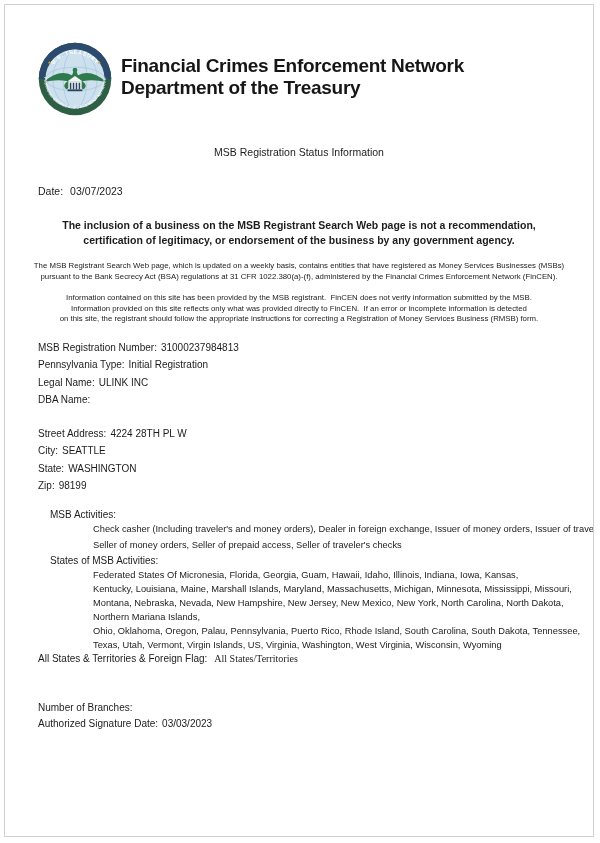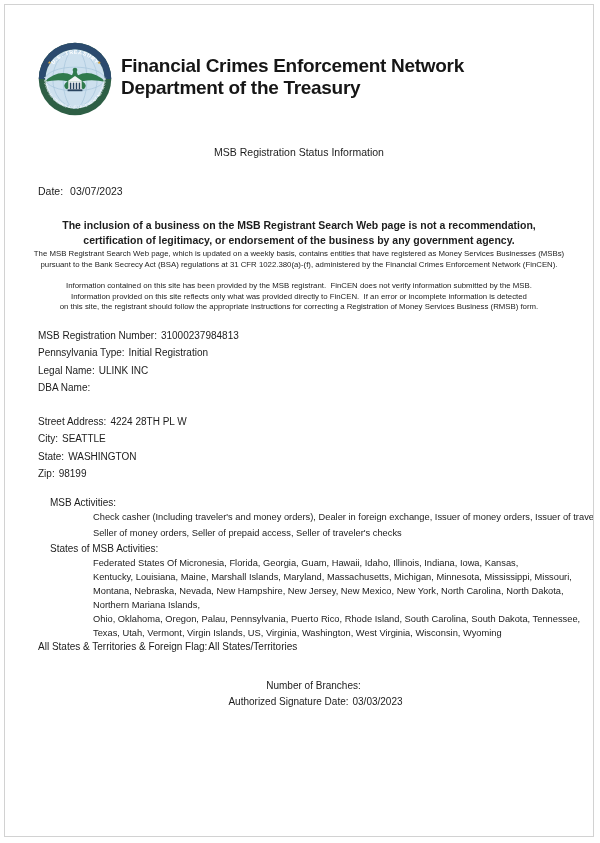--- a/index.html
+++ b/index.html
@@ -19,37 +19,37 @@
     font-size: 19px; font-weight: bold; color: #161616;
     line-height: 21.5px; letter-spacing: -0.3px; white-space: pre;
   }
   .doc-title { margin-top: 30px; text-align: center; font-size: 10.5px; white-space: pre; }
   .date-line { margin: 27px 0 0 33px; font-size: 10.5px; }
   .date-line .val { margin-left: 7px; }
   .notice { margin-top: 21px; text-align: center; font-weight: bold; font-size: 10.5px; line-height: 15px; }
   .notice div { white-space: pre; }
   .para { text-align: center; font-size: 7.8px; line-height: 10.5px; color: #222; }
   .para div { white-space: pre; }
-  .para1 { margin-top: 1px; }
+  .para1 { margin-top: 13px; }
   .para2 { margin-top: 11px; }
   .field-group { margin-left: 33px; font-size: 10px; line-height: 17.5px; }
   .fg1 { margin-top: 14px; }
   .fg2 { margin-top: 16px; }
   .field .val { margin-left: 4px; }
   .section { margin-left: 45px; font-size: 10px; }
   .activities { margin-top: 12px; line-height: 15.5px; }
   .activities .indent { font-size: 9.3px; }
   .states { line-height: 14px; }
   .states .sec-label { line-height: 15px; }
   .indent { padding-left: 43px; }
   .nowrap { white-space: nowrap; }
   .states .indent { font-size: 9.3px; }
   .allstates { margin: 0 0 0 33px; font-size: 10px; line-height: 14px; }
-  .allstates .val { margin-left: 1px; }
-  .footer-group { margin-top: 24px; line-height: 16px; text-align: center; }
+  .allstates .val { margin-left: 7px; font-family: Liberation Serif, serif; }
+  .footer-group { margin-top: 34px; line-height: 16px; }
 </style>
 </head>
 <body>
 
 <div class="page">
 
   <div class="header">
     <svg class="seal" viewBox="0 0 100 100">
       <circle cx="50" cy="50" r="49" fill="#2e5f45"></circle>
       <path d="M1,50 A49,49 0 0 1 99,50 L90,50 A40,40 0 0 0 10,50 Z" fill="#2b4a6e"></path>

